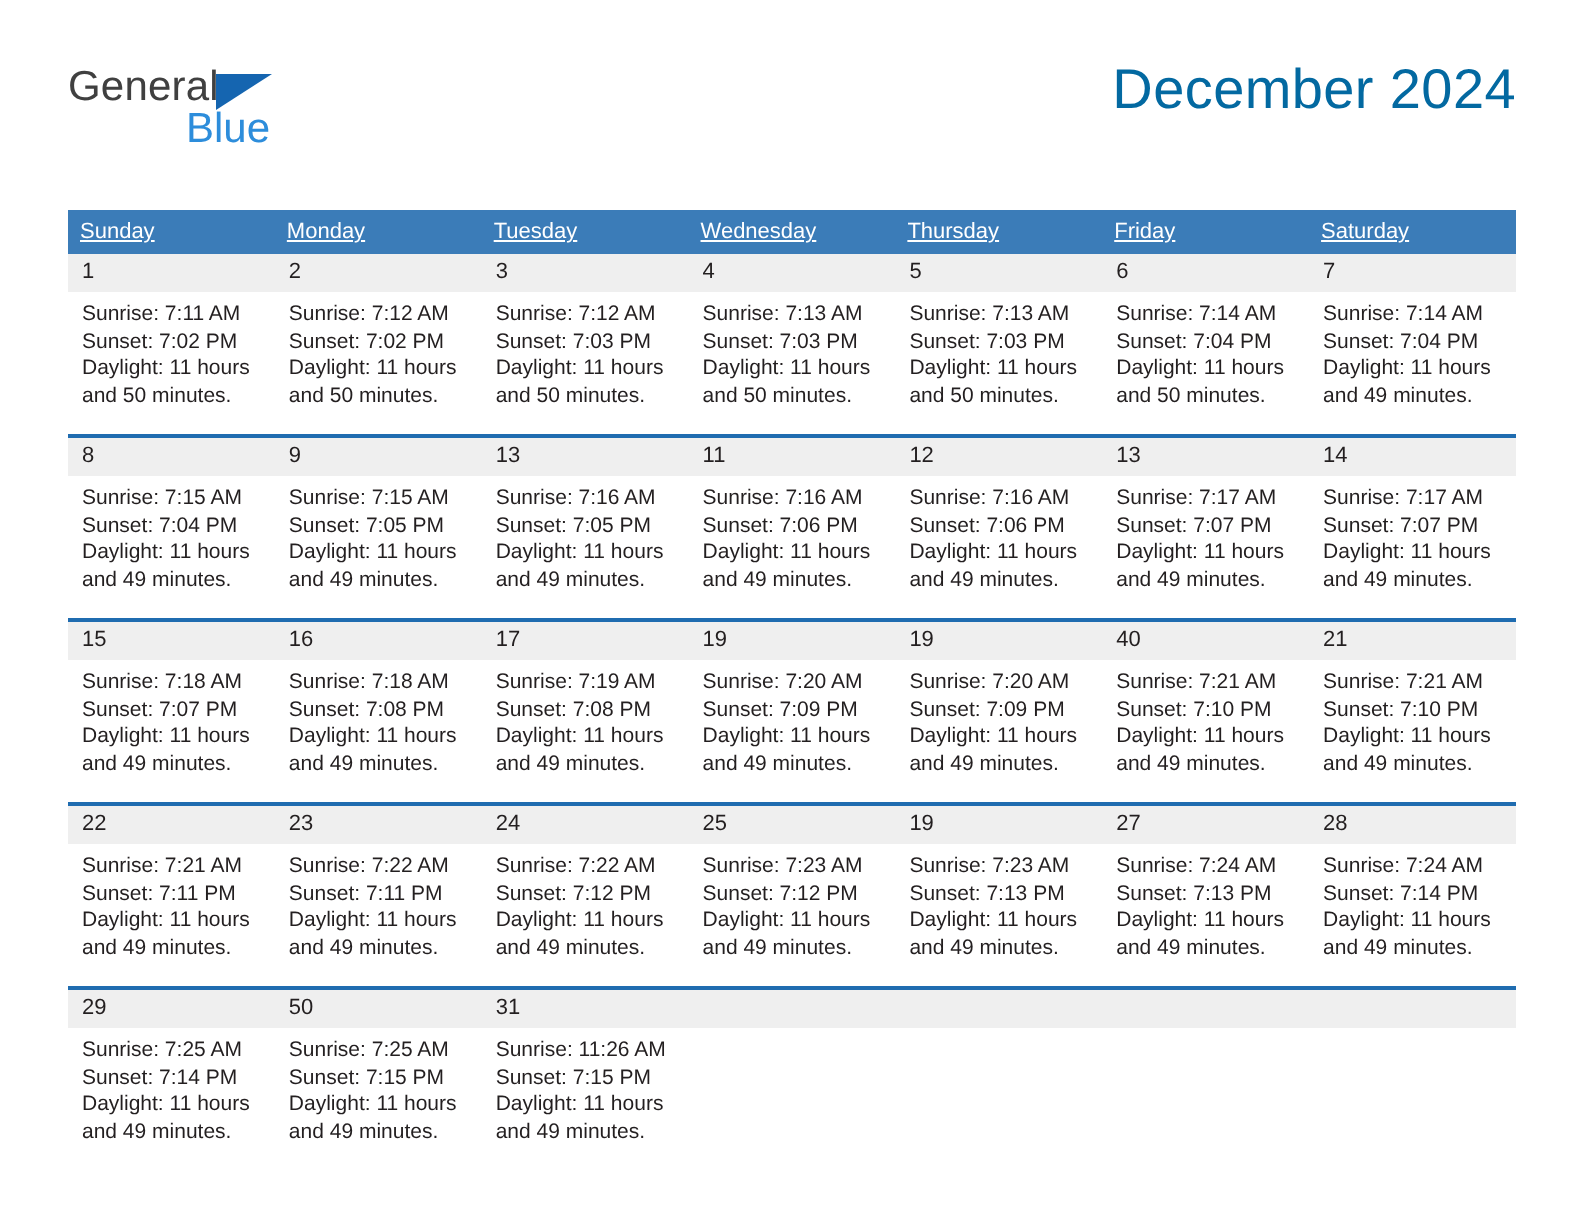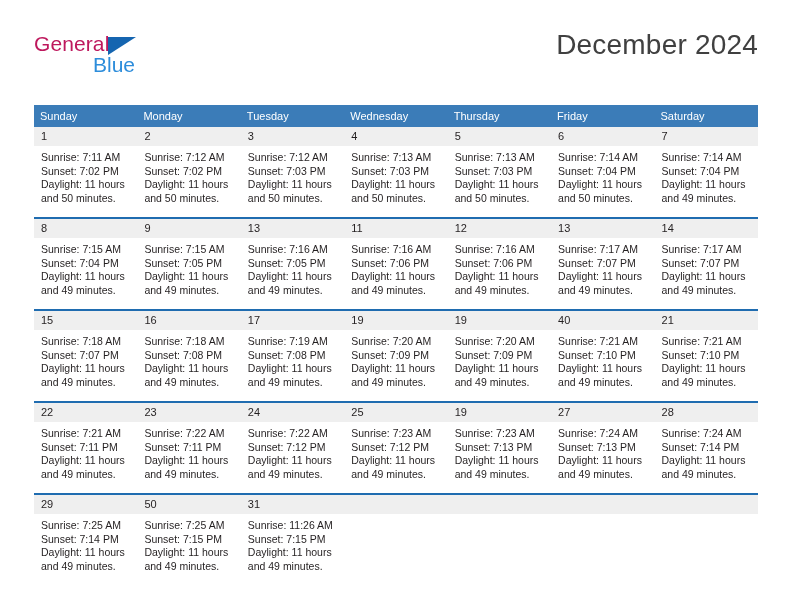--- a/index.html
+++ b/index.html
@@ -36,21 +36,21 @@
     top: 4px;
     width: 130px;
     height: 54px;
   }
   .logo-general {
     position: absolute;
     left: 0;
     top: 0;
     font-size: 21px;
     letter-spacing: 0.1px;
-    color: #be185d;
+    color: #404040;
     font-family: "Liberation Sans", sans-serif;
   }
   .logo-triangle {
     position: absolute;
     left: 74px;
     top: 5px;
     width: 0;
     height: 0;
     border-left: 28px solid #1565b0;
     border-bottom: 18px solid transparent;
@@ -66,21 +66,21 @@
 
   .title-block {
     position: absolute;
     right: 0;
     top: 0;
     text-align: right;
   }
   .cal-title {
     font-size: 28px;
     font-weight: normal;
-    color: #404040;
+    color: #0369a1;
     line-height: 34px;
     letter-spacing: 0.2px;
     white-space: nowrap;
   }
   .cal-subtitle {
     font-size: 14px;
     font-weight: normal;
     color: #231f20;
     line-height: 22px;
     margin-top: 4px;
@@ -99,20 +99,21 @@
   .calendar th {
     background: #3b7cb8;
     color: #ffffff;
     font-size: 11px;
     font-weight: normal;
     text-align: left;
     padding: 5px 0 5px 6px;
     height: 18px;
     box-sizing: border-box;
     border: none;
+    text-decoration: underline;
   }
   .calendar td {
     vertical-align: top;
     padding: 0;
     border: none;
     border-top: 2px solid #1f6cb0;
     height: 90px;
     box-sizing: border-box;
   }
   .calendar tr.week:first-child td {

